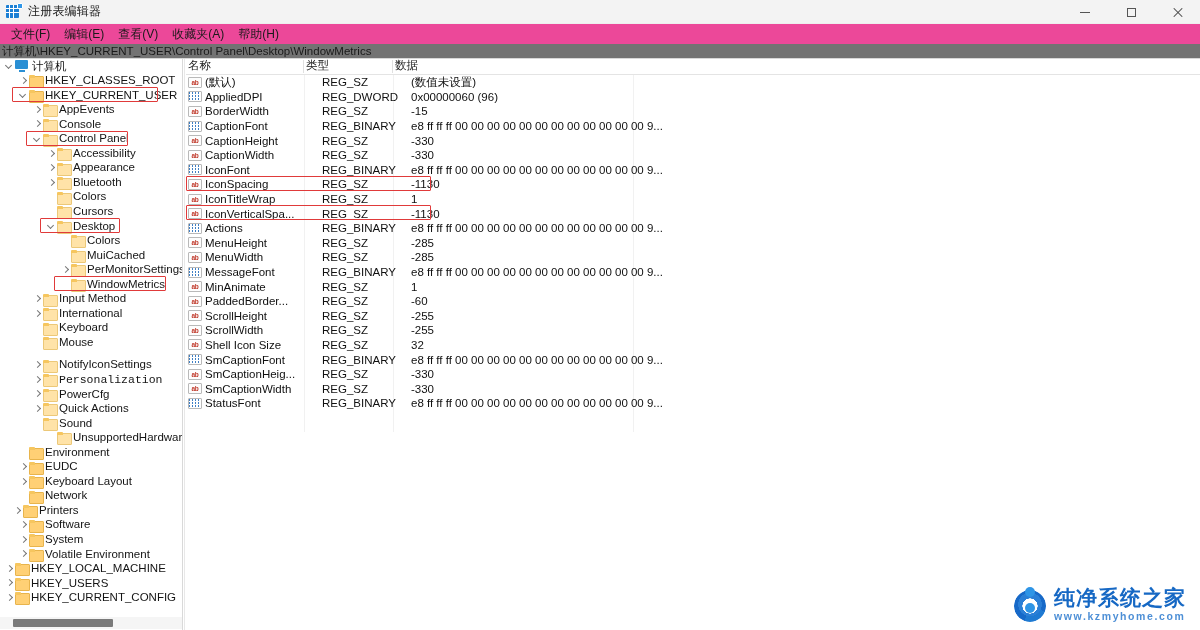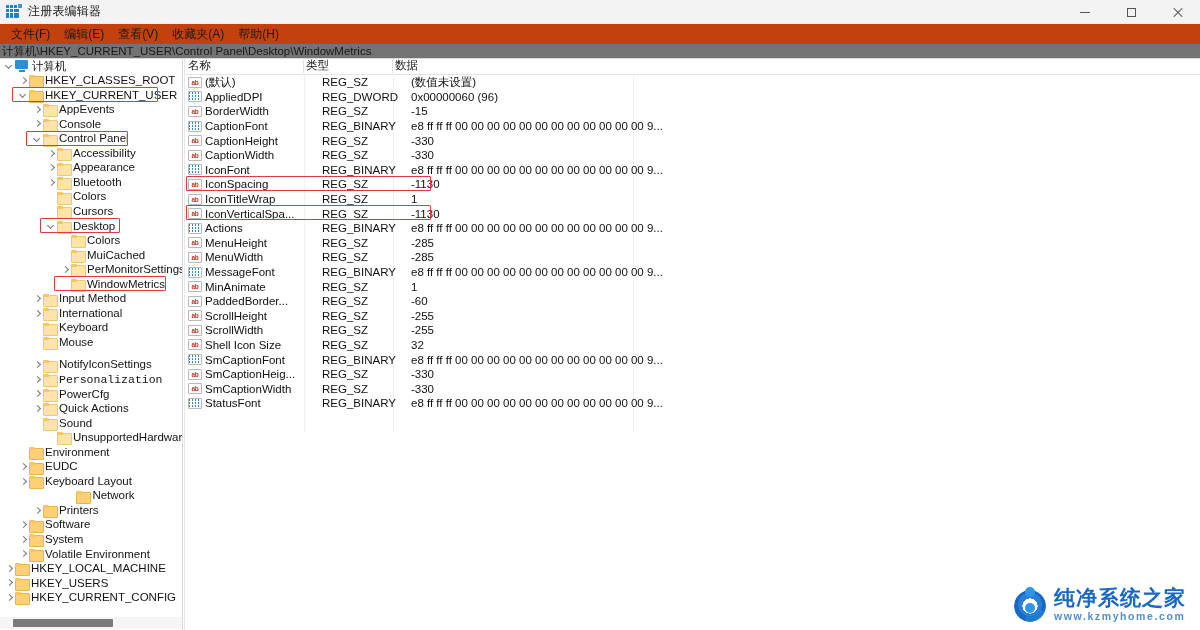--- a/index.html
+++ b/index.html
@@ -98,21 +98,21 @@
     background: #444;
   }
   .win-btn .close-glyph::before { transform: rotate(45deg); }
   .win-btn .close-glyph::after  { transform: rotate(-45deg); }
 
   
   .menubar {
     position: absolute;
     left: 0; top: 24px;
     width: 1200px; height: 20px;
-    background: #c2410c;
+    background: #ec4899;
     display: flex;
     align-items: center;
     padding-left: 4px;
   }
   .menu-item {
     font-size: 12px;
     color: #1a1a1a;
     padding: 2px 7px;
     white-space: nowrap;
   }
@@ -594,26 +594,26 @@
           <div class="tree-row" style="padding-left: 18px;">
             <span class="chev has"></span>
             <span class="folder"></span>
             <span class="tree-label">EUDC</span>
           </div>
           <div class="tree-row" style="padding-left: 18px;">
             <span class="chev has"></span>
             <span class="folder"></span>
             <span class="tree-label">Keyboard Layout</span>
           </div>
-          <div class="tree-row" style="padding-left: 18px; justify-content: center;">
+          <div class="tree-row" style="padding-left: 18px;">
             <span class="chev"></span>
             <span class="folder"></span>
             <span class="tree-label">Network</span>
           </div>
-          <div class="tree-row" style="padding-left: 32px;">
+          <div class="tree-row" style="padding-left: 12px;">
             <span class="chev has"></span>
             <span class="folder"></span>
             <span class="tree-label">Printers</span>
           </div>
           <div class="tree-row" style="padding-left: 18px;">
             <span class="chev has"></span>
             <span class="folder"></span>
             <span class="tree-label">Software</span>
           </div>
           <div class="tree-row" style="padding-left: 18px;">

